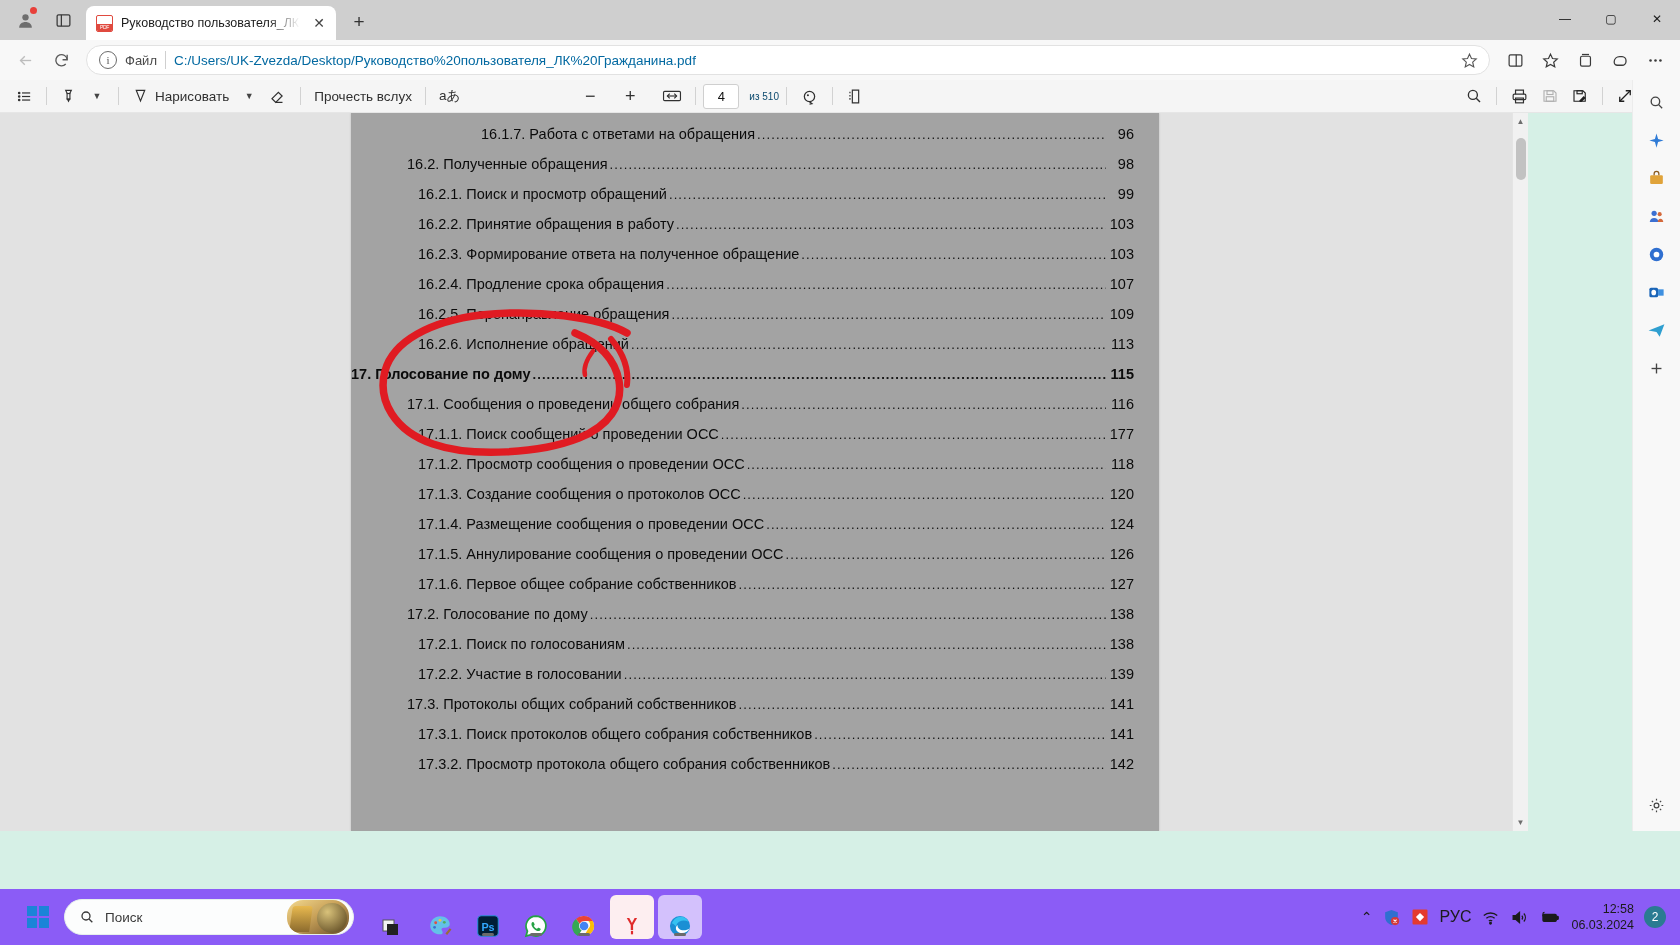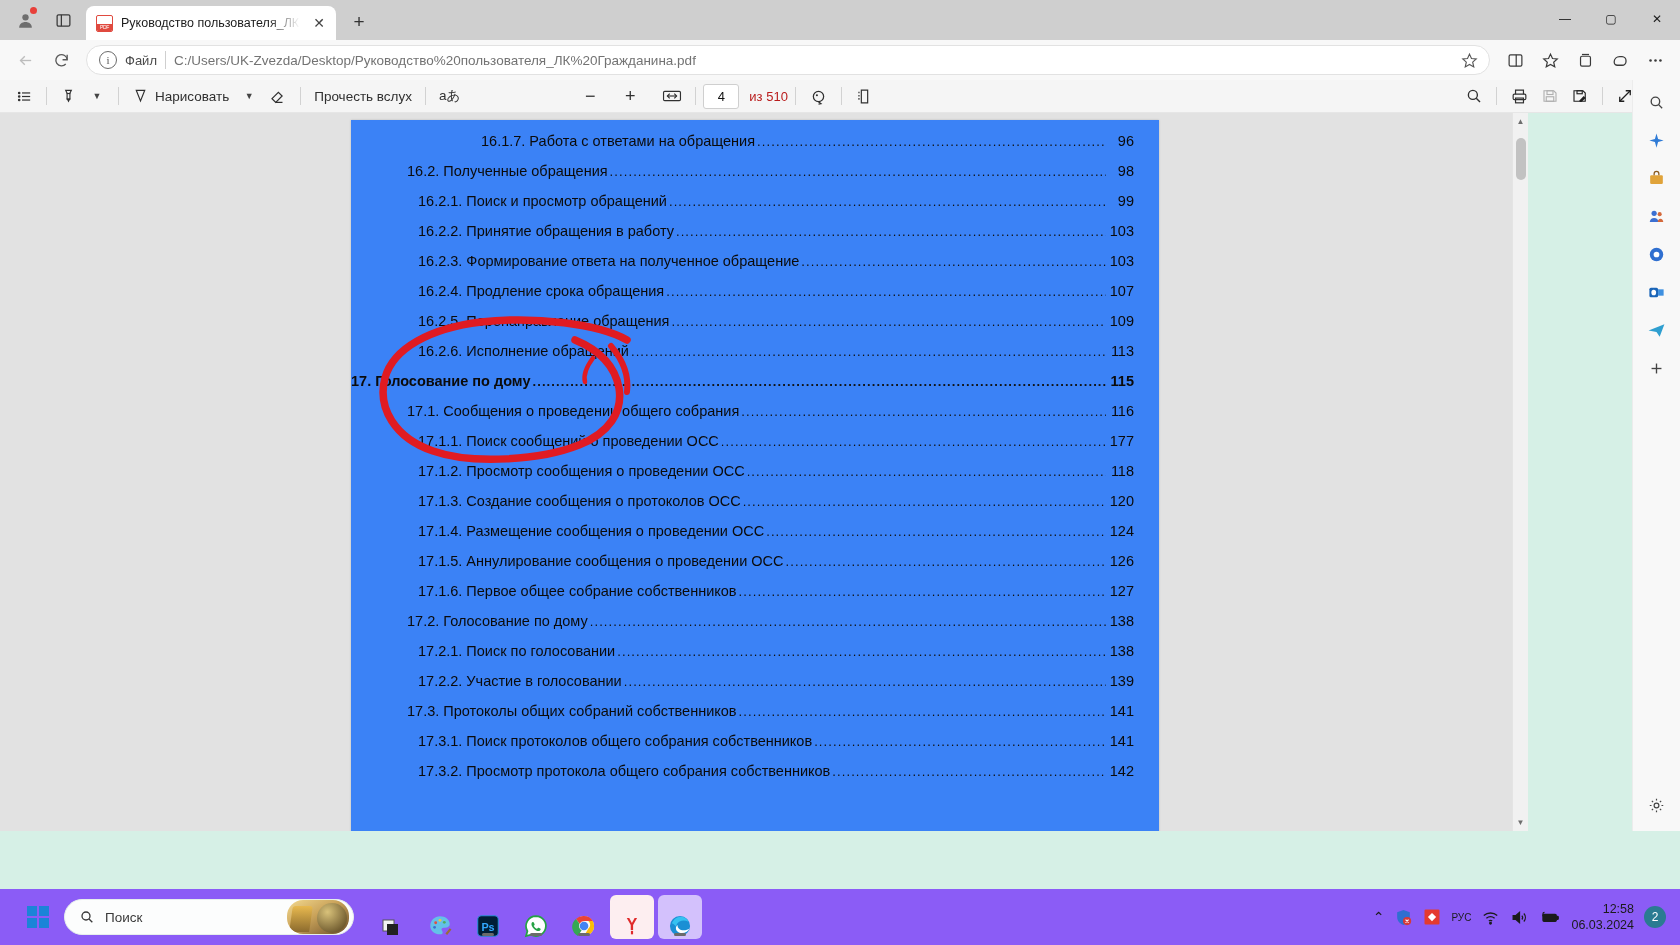--- a/index.html
+++ b/index.html
@@ -84,21 +84,21 @@
     display: flex; align-items: center; padding: 0 6px 0 12px; gap: 8px;
     margin: 0 6px; border: 1px solid #e2e2e2;
   }
   .omni-info {
     width: 18px; height: 18px; border-radius: 50%; border: 1.3px solid #6b6b6b;
     display: flex; align-items: center; justify-content: center;
     font-size: 11px; color: #555; font-family: "Liberation Serif", serif; flex: 0 0 18px;
   }
   .omni-scheme { font-size: 13px; color: #4a4a4a; }
   .omni-sep { width: 1px; height: 18px; background: #cfcfcf; }
-  .omni-url { font-size: 13.5px; color: #737373; white-space: nowrap; overflow: hidden; flex: 1 1 auto; }
+  .omni-url { font-size: 13.5px; color: #0369a1; white-space: nowrap; overflow: hidden; flex: 1 1 auto; }
   .omni-right { display: flex; align-items: center; gap: 2px; }
   .omni-icon {
     width: 28px; height: 26px; border-radius: 4px;
     display: flex; align-items: center; justify-content: center; color: #555;
   }
   .bar-icons { display: flex; align-items: center; gap: 1px; }
 
   
   .pdfbar {
     position: absolute; top: 80px; left: 0; width: 1680px; height: 33px;
@@ -110,31 +110,31 @@
     display: flex; align-items: center; justify-content: center;
     gap: 6px; color: #303030; font-size: 13.5px; white-space: nowrap;
   }
   .pdf-sep { width: 1px; height: 18px; background: #d2d2d2; margin: 0 7px; }
   .pdf-caret { font-size: 9px; color: #444; }
   .page-box {
     width: 36px; height: 25px; background: #fff; border: 1px solid #cfcfcf;
     border-radius: 3px; display: flex; align-items: center; justify-content: center;
     font-size: 13px; color: #111;
   }
-  .page-of { font-size: 13px; color: #b91c1c; margin: 0 0 0 10px; }
+  .page-of { font-size: 10px; color: #0c4a6e; margin: 0 0 0 10px; }
   .pdf-right { margin-left: auto; display: flex; align-items: center; }
 
   
   .viewer {
     position: absolute; top: 113px; left: 0; width: 1528px; height: 718px;
     background: #e2e2e2; overflow: hidden;
   }
   .page {
-    position: absolute; top: 7px; left: 351px; width: 808px; height: 718px;
-    background: #3b82f6; box-shadow: 0 0 2px rgba(0,0,0,.18);
+    position: absolute; top: 0; left: 351px; width: 808px; height: 718px;
+    background: #a3a3a3; box-shadow: 0 0 2px rgba(0,0,0,.18);
   }
   .toc { position: absolute; top: 6px; left: 0; width: 808px; }
   .toc-row {
     display: flex; align-items: baseline;
     font-family: "Liberation Sans", sans-serif;
     font-size: 14.5px; color: #0b0b0b; height: 30px; line-height: 30px;
     padding-right: 25px;
   }
   .toc-row.lvl1 { padding-left: 56px; }
   .toc-row.lvl2 { padding-left: 67px; }
@@ -223,21 +223,21 @@
   .tray {
     margin-left: auto; display: flex; align-items: center; gap: 10px; padding-right: 14px;
     font-size: 12.5px; color: #1b1b1b;
   }
   .tray-ic { display: flex; align-items: center; justify-content: center; }
   .tray-clock { text-align: right; line-height: 16px; font-size: 12.5px; }
   .tray-badge {
     width: 22px; height: 22px; border-radius: 50%; background: #2a7b92; color: #fff;
     display: flex; align-items: center; justify-content: center; font-size: 12px;
   }
-  .lang { font-size: 10px; color: #1b1b1b; }
+  .lang { font-size: 16px; color: #1b1b1b; }
 </style>
 </head>
 <body>
 
 <div id="app">
 
   <div class="tabstrip">
     <div class="tab-left-icons">
       <div class="tb-icon avatar-wrap">
         <svg width="19" height="19" viewBox="0 0 24 24" fill="#6e6e6e">
@@ -549,21 +549,21 @@
             <span class="toc-label">17.1.6. Первое общее собрание собственников</span>
             <span class="toc-dots">............................................................................................................................................................................................................................</span>
             <span class="toc-page">127</span>
           </div>
           <div class="toc-row lvl1">
             <span class="toc-label">17.2.  Голосование по дому </span>
             <span class="toc-dots">............................................................................................................................................................................................................................</span>
             <span class="toc-page">138</span>
           </div>
           <div class="toc-row lvl2">
-            <span class="toc-label">17.2.1. Поиск по голосовании</span>
+            <span class="toc-label">17.2.1. Поиск по голосованиям</span>
             <span class="toc-dots">............................................................................................................................................................................................................................</span>
             <span class="toc-page">138</span>
           </div>
           <div class="toc-row lvl2">
             <span class="toc-label">17.2.2. Участие в голосовании</span>
             <span class="toc-dots">............................................................................................................................................................................................................................</span>
             <span class="toc-page">139</span>
           </div>
           <div class="toc-row lvl1">
             <span class="toc-label">17.3. Протоколы общих собраний собственников</span>

